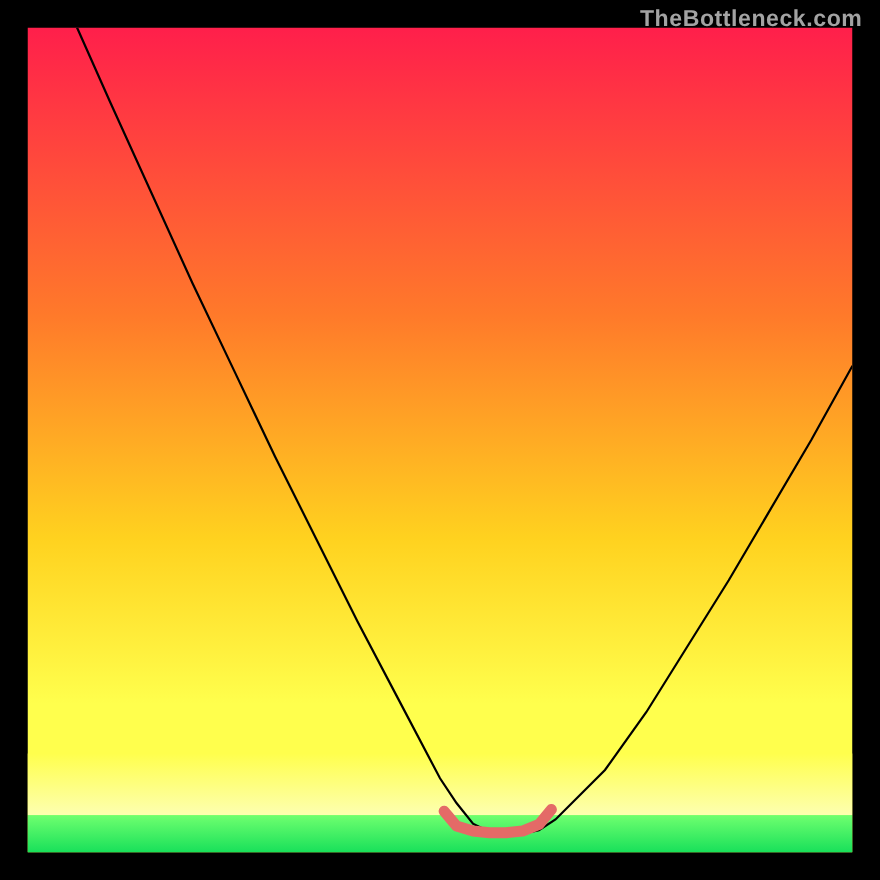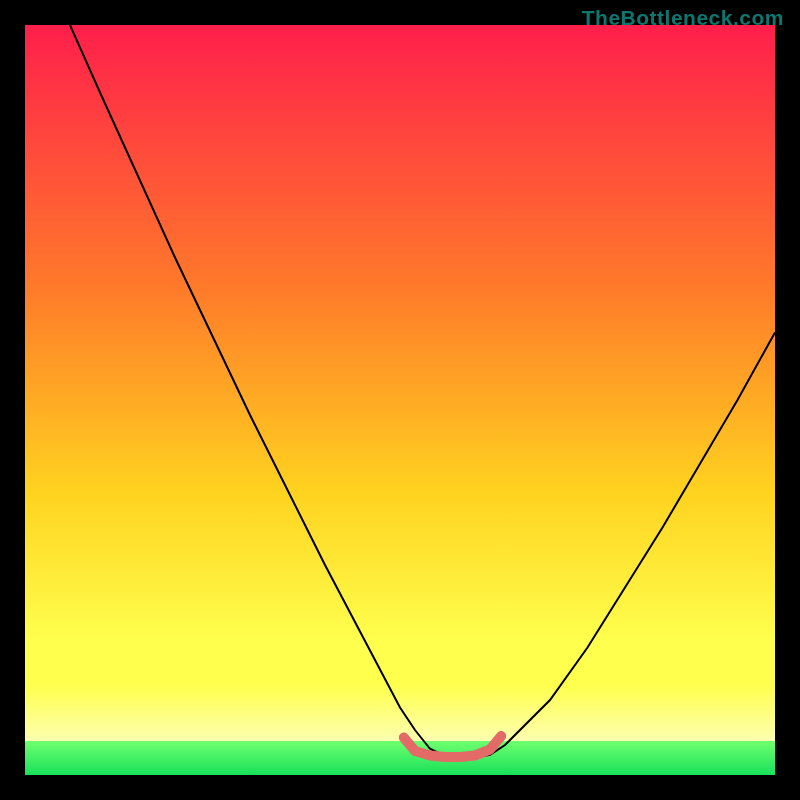--- a/index.html
+++ b/index.html
@@ -30,21 +30,21 @@
   }
   .greenband {
     position: absolute;
     left: 0;
     right: 0;
   }
   .watermark {
     position: absolute;
     font-family: Arial, Helvetica, sans-serif;
     font-weight: 600;
-    color: #0f766e;
+    color: #a3a3a3;
     letter-spacing: 0.5px;
   }
   svg.curve {
     position: absolute;
     inset: 0;
   }
 </style>
 </head>
 <body>
 

